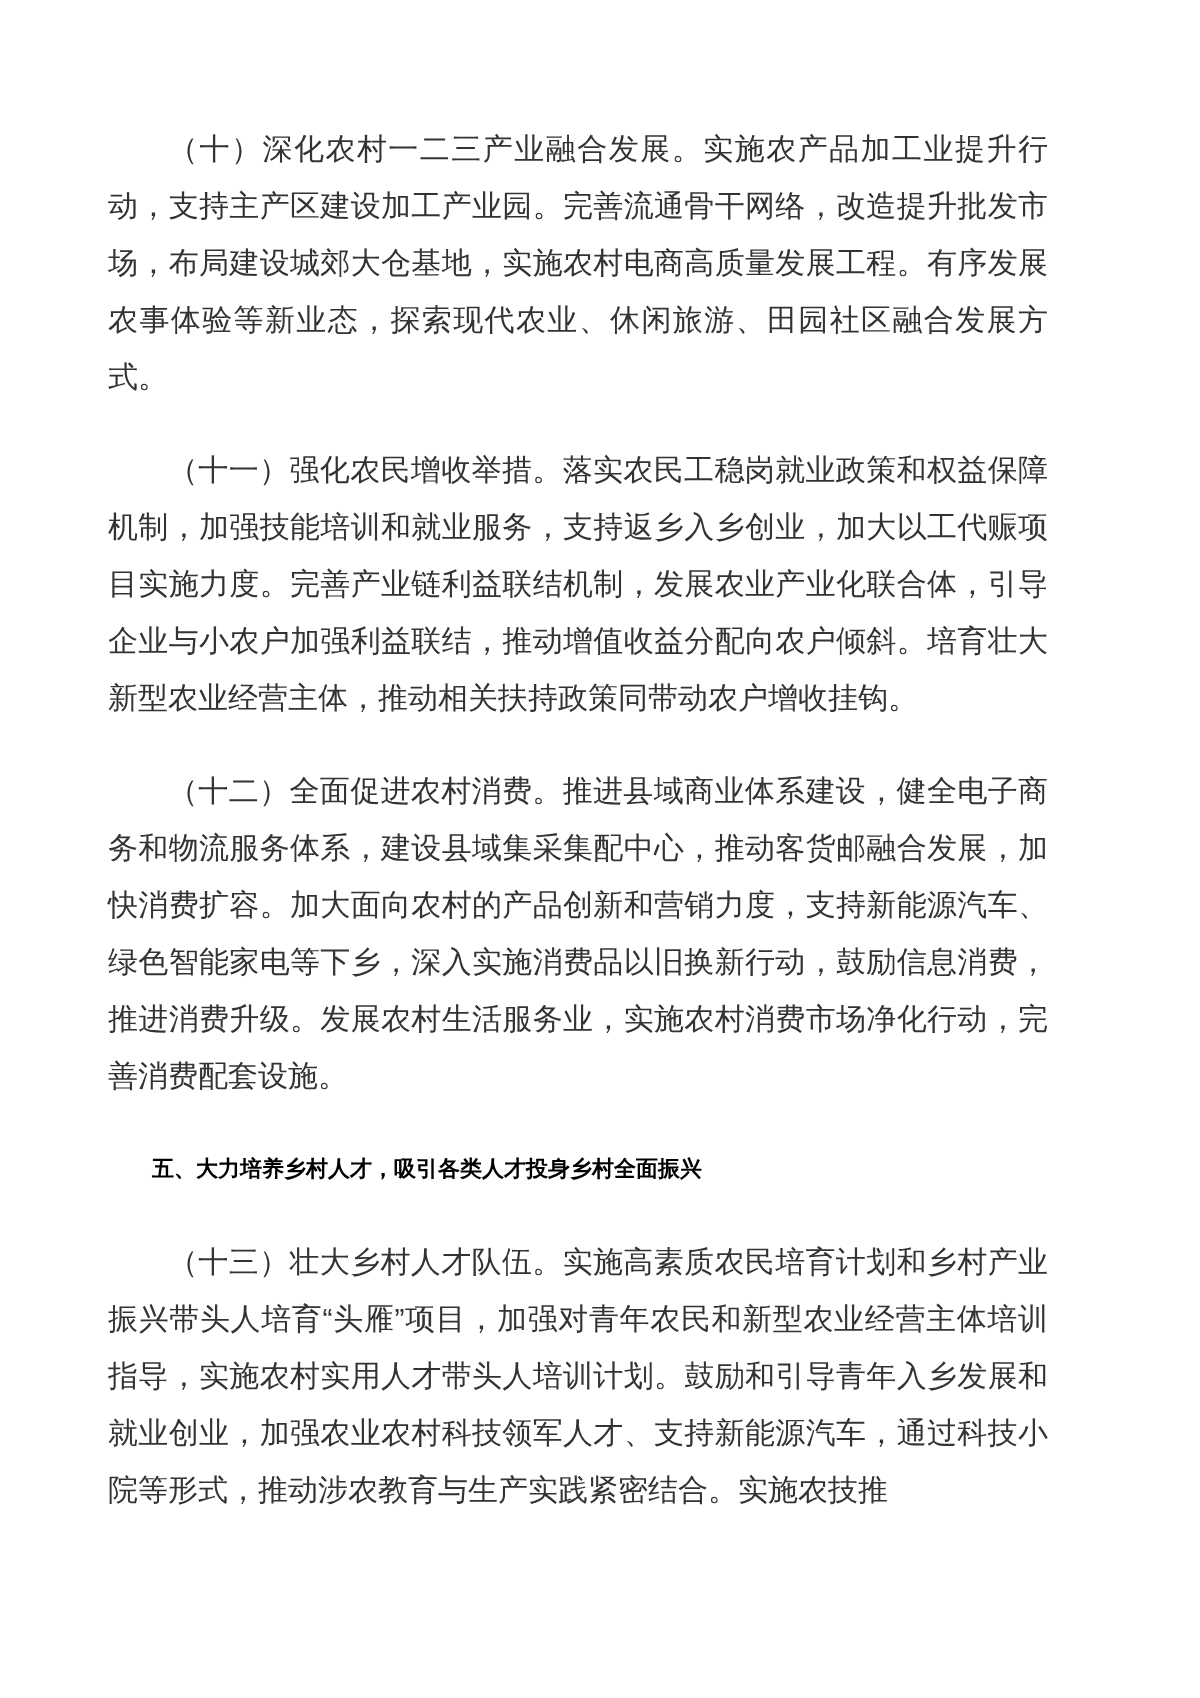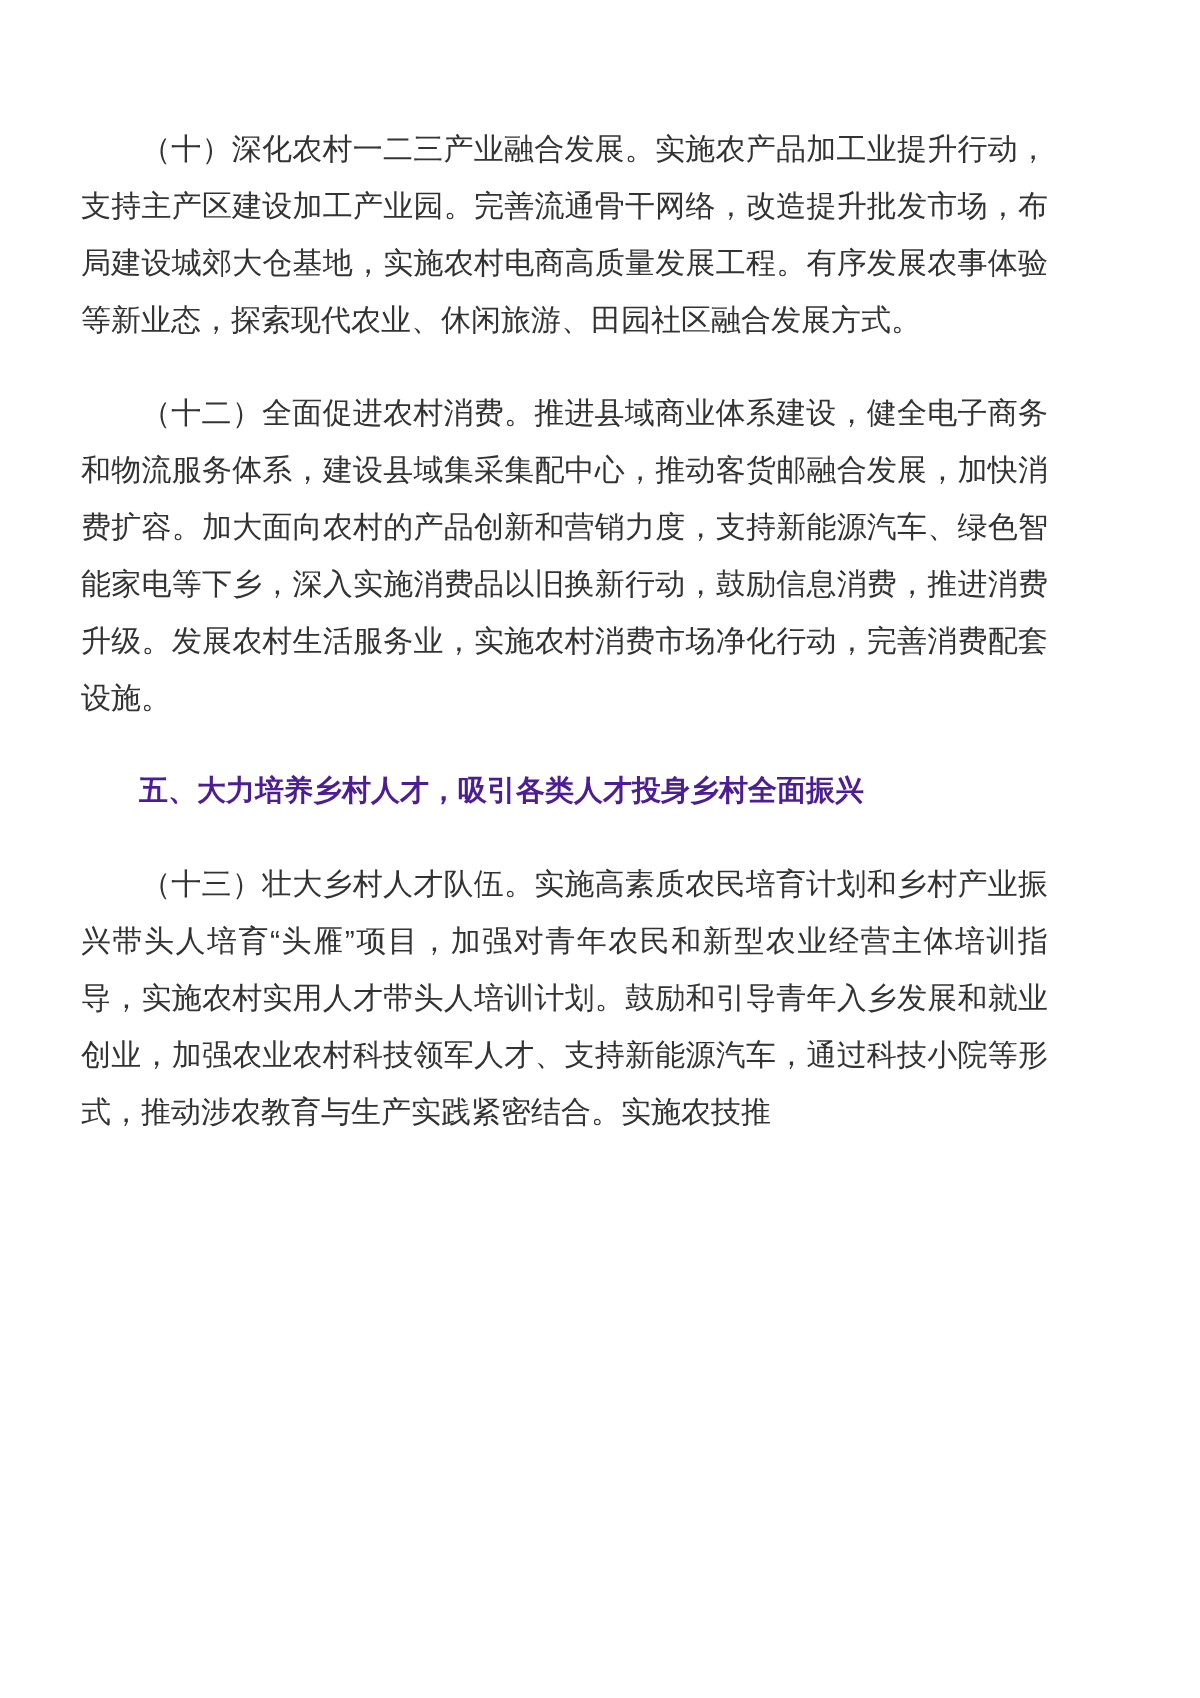--- a/index.html
+++ b/index.html
@@ -10,49 +10,50 @@
   body {
     width: 1200px;
     height: 1698px;
     overflow: hidden;
     font-family: "Liberation Sans", sans-serif;
   }
   .page {
     box-sizing: border-box;
     width: 1200px;
     height: 1698px;
-    padding: 120px 152px 0 81px;
+    padding: 120px 152px 0 108px;
     background: #ffffff;
   }
   .body-para {
     margin: 0 0 36px 0;
     font-size: 30px;
     line-height: 57px;
     color: #333333;
     text-align: justify;
     text-justify: inter-character;
     text-indent: 2em;
     letter-spacing: 0;
     word-break: break-all;
   }
   .section-heading {
     margin: 0 0 36px 0;
-    font-size: 29px;
+    font-size: 22px;
     line-height: 57px;
-    color: #4c1d95;
+    color: #000000;
     font-weight: bold;
     text-indent: 2em;
     word-break: break-all;
   }
 </style>
 </head>
 <body>
 
 <div class="page">
   <p class="body-para">（十）深化农村一二三产业融合发展。实施农产品加工业提升行动，支持主产区建设加工产业园。完善流通骨干网络，改造提升批发市场，布局建设城郊大仓基地，实施农村电商高质量发展工程。有序发展农事体验等新业态，探索现代农业、休闲旅游、田园社区融合发展方式。</p>
 
+  <p class="body-para">（十一）强化农民增收举措。落实农民工稳岗就业政策和权益保障机制，加强技能培训和就业服务，支持返乡入乡创业，加大以工代赈项目实施力度。完善产业链利益联结机制，发展农业产业化联合体，引导企业与小农户加强利益联结，推动增值收益分配向农户倾斜。培育壮大新型农业经营主体，推动相关扶持政策同带动农户增收挂钩。</p>
 
   <p class="body-para">（十二）全面促进农村消费。推进县域商业体系建设，健全电子商务和物流服务体系，建设县域集采集配中心，推动客货邮融合发展，加快消费扩容。加大面向农村的产品创新和营销力度，支持新能源汽车、绿色智能家电等下乡，深入实施消费品以旧换新行动，鼓励信息消费，推进消费升级。发展农村生活服务业，实施农村消费市场净化行动，完善消费配套设施。</p>
 
   <h2 class="section-heading">五、大力培养乡村人才，吸引各类人才投身乡村全面振兴</h2>
 
   <p class="body-para">（十三）壮大乡村人才队伍。实施高素质农民培育计划和乡村产业振兴带头人培育“头雁”项目，加强对青年农民和新型农业经营主体培训指导，实施农村实用人才带头人培训计划。鼓励和引导青年入乡发展和就业创业，加强农业农村科技领军人才、支持新能源汽车，通过科技小院等形式，推动涉农教育与生产实践紧密结合。实施农技推</p>
 </div>
 
 </body></html>

